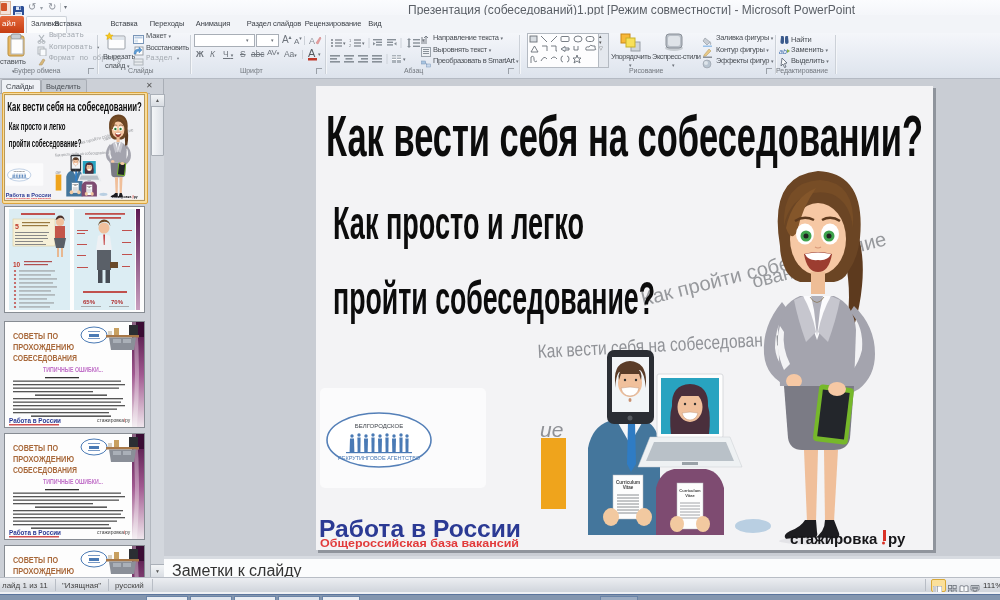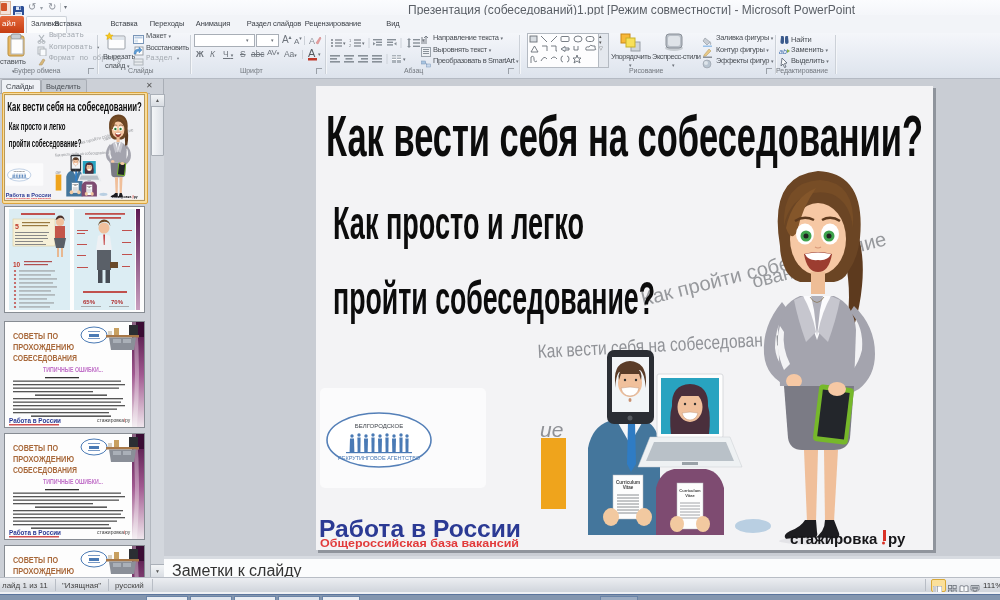--- a/index.html
+++ b/index.html
@@ -34,21 +34,21 @@
   <div class="abs txt" style="left:2px;top:18.5px;font-size:8px;color:#fff;">айл</div>
   <div class="abs" style="left:26px;top:16px;width:39px;height:17px;background:#fbfcfd;border:1px solid #ccd1d8;border-bottom:none;border-radius:2px 2px 0 0;"></div>
   <style>.tab{position:absolute;top:18.5px;width:70px;font-size:7.5px;letter-spacing:-0.1px;color:#3a3f46;text-align:center;white-space:nowrap;}</style>
   <div class="tab" style="left:10px;">Заливка</div>
   <div class="tab" style="left:33px;">Вставка</div>
   <div class="tab" style="left:89px;">Вставка</div>
   <div class="tab" style="left:132px;">Переходы</div>
   <div class="tab" style="left:178px;">Анимация</div>
   <div class="tab" style="left:239px;">Раздел слайдов</div>
   <div class="tab" style="left:298px;">Рецензирование</div>
-  <div class="tab" style="left:358px;">Вид</div>
+  <div class="tab" style="left:340px;">Вид</div>
 
   <div class="abs" id="ribbon" style="left:0;top:33px;width:1000px;height:45px;background:linear-gradient(#f4f6fa,#e4e9f1 70%,#dde3ec);border-bottom:1px solid #b4bac3;"></div>
   <style>
     .rsep{position:absolute;top:35px;height:39px;width:1px;background:#ccd1d8;border-right:1px solid #f4f6f9;}
     .glbl{position:absolute;top:67px;font-size:7px;letter-spacing:-0.1px;color:#73787f;white-space:nowrap;}
     .rt{position:absolute;font-size:7.5px;letter-spacing:-0.15px;color:#4a4f55;white-space:nowrap;}
     .rtd{position:absolute;font-size:7.5px;letter-spacing:-0.15px;color:#a3a9b0;white-space:nowrap;font-family:Liberation Mono, monospace;}
     .dl{position:absolute;width:5px;height:5px;border-left:1px solid #9aa0a8;border-top:1px solid #9aa0a8;}
     .dar{font-size:5px;color:#6a7078;}
   </style>

